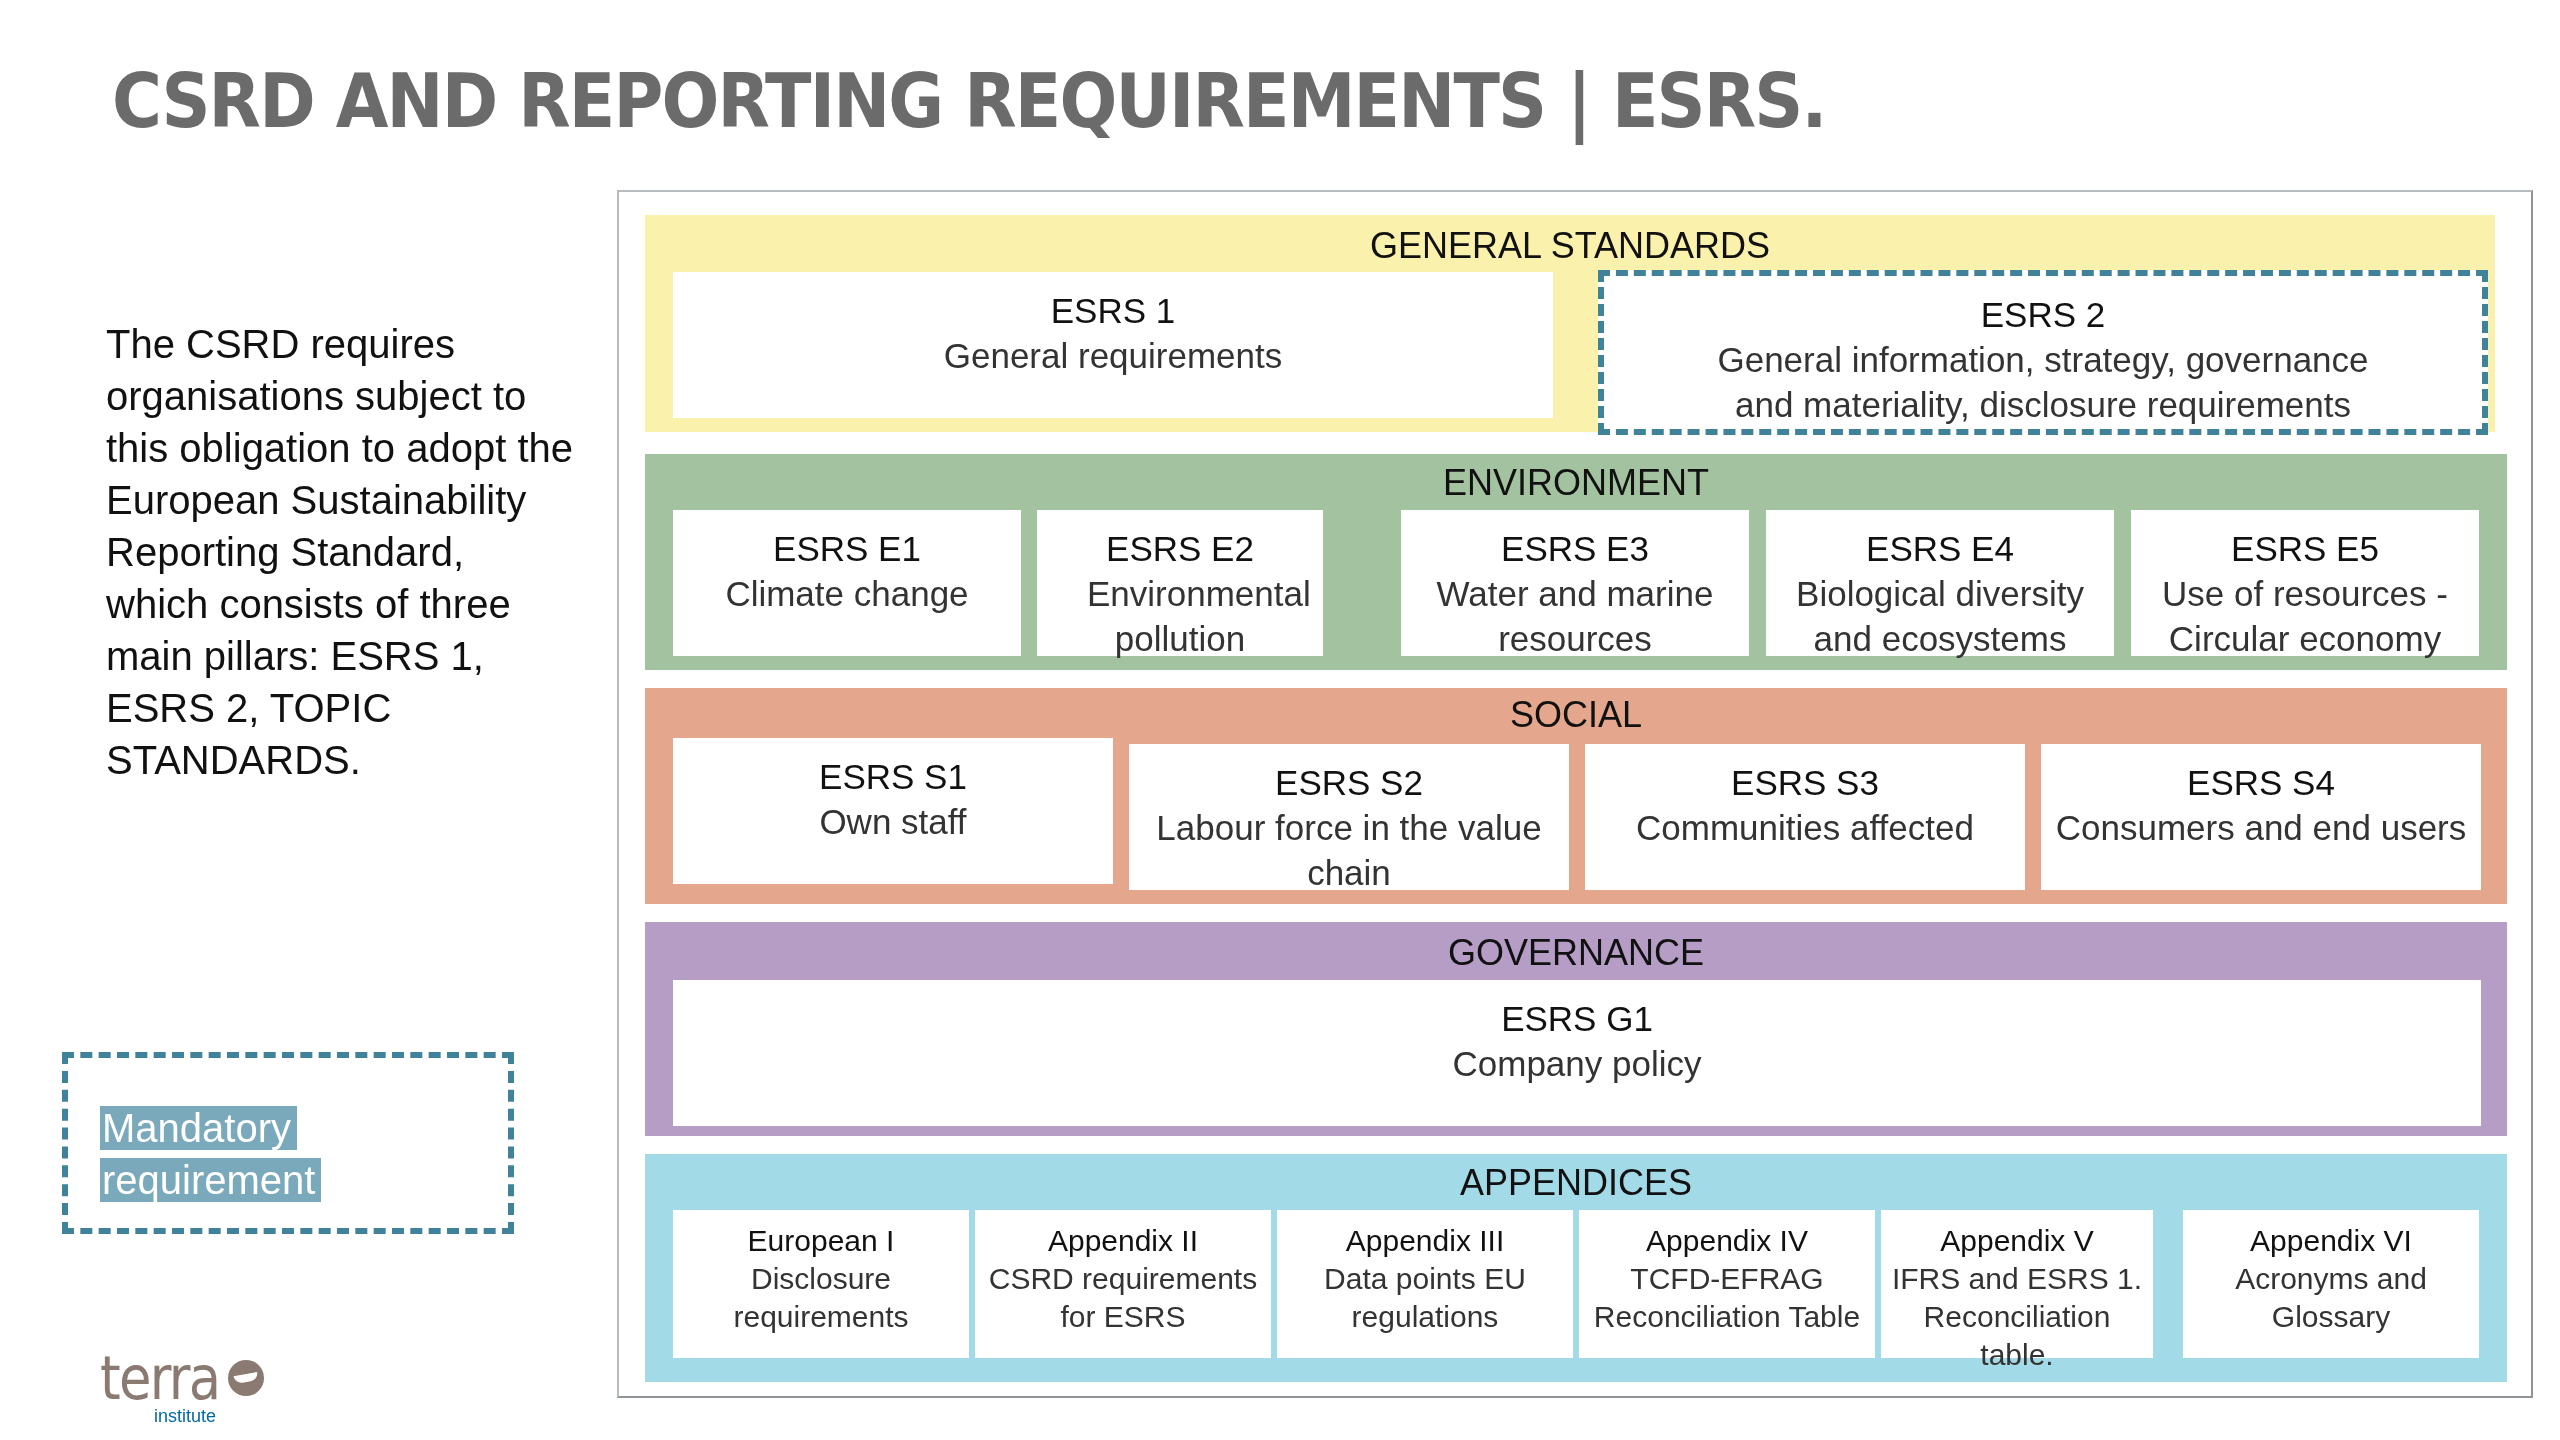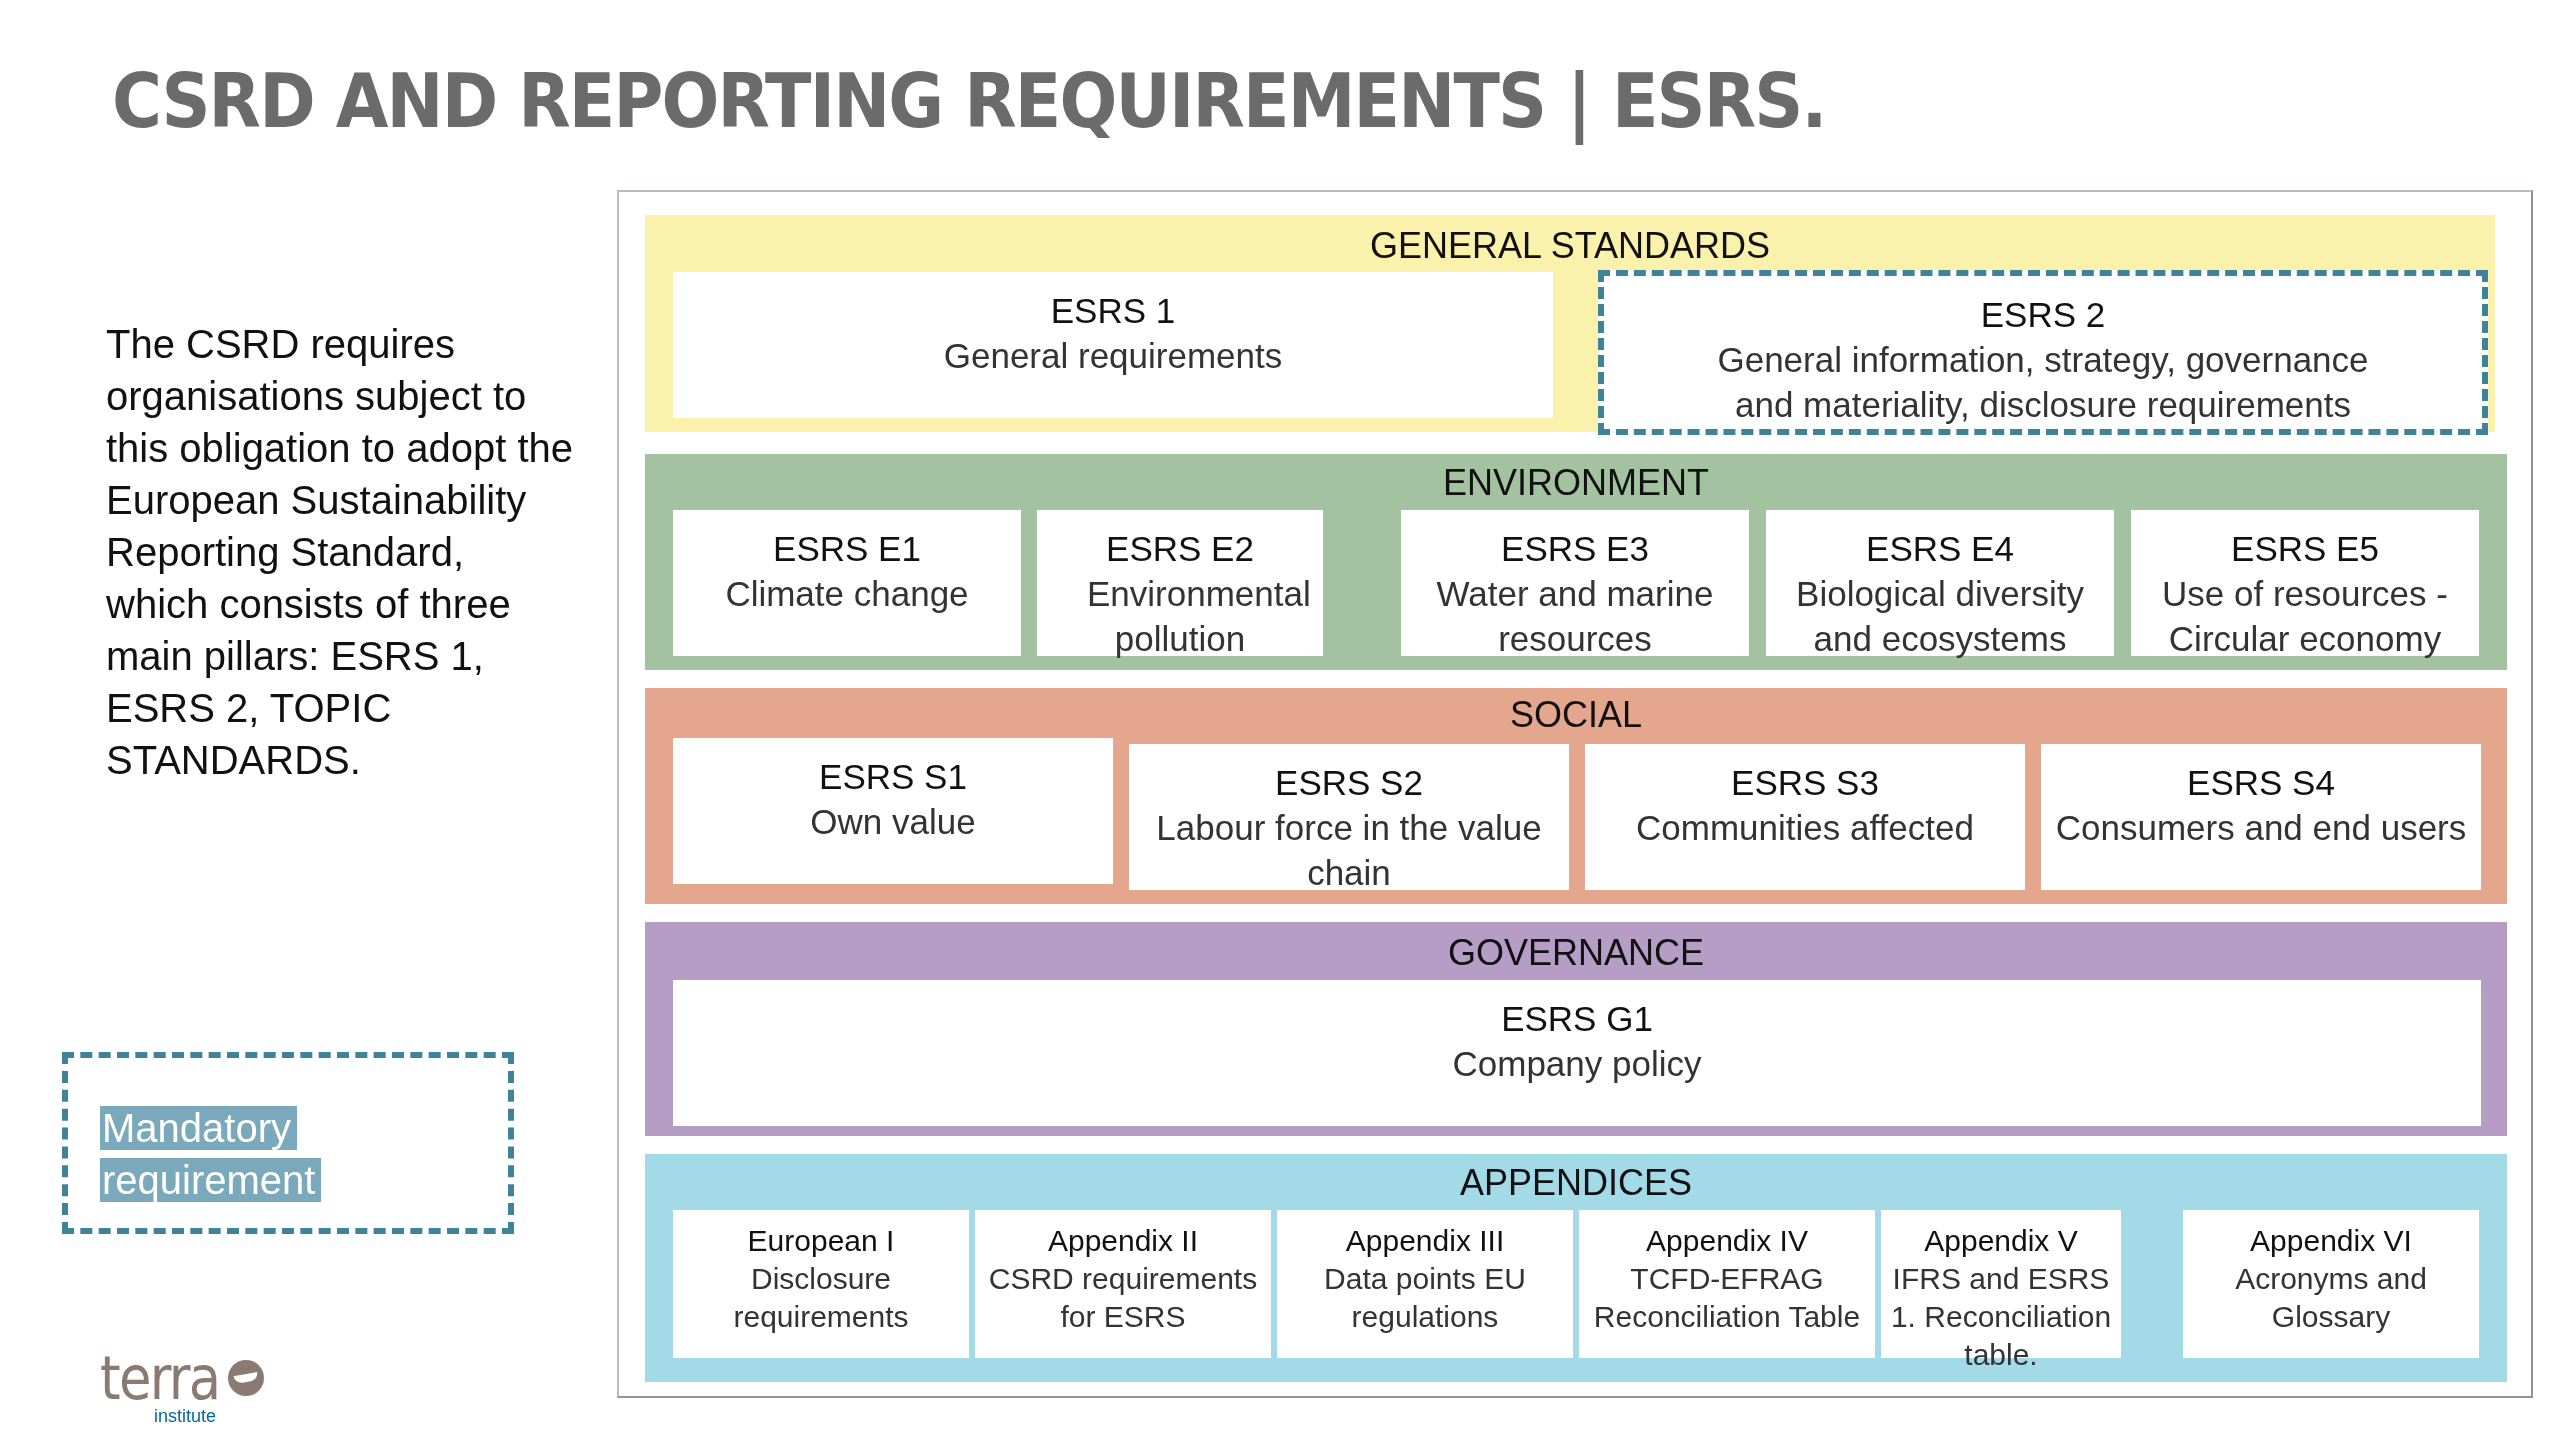--- a/index.html
+++ b/index.html
@@ -122,21 +122,21 @@
   <div class="card" style="left:1486px; top:56px; width:348px; height:146px;">
     <div class="code">ESRS E5</div>
     <div class="desc" style="padding:0 16px;">Use of resources - Circular economy</div>
   </div>
 </div>
 
 <div class="band social">
   <div class="band-title">SOCIAL</div>
   <div class="card" style="left:28px; top:50px; width:440px; height:146px;">
     <div class="code">ESRS S1</div>
-    <div class="desc">Own value</div>
+    <div class="desc">Own staff</div>
   </div>
   <div class="card" style="left:484px; top:56px; width:440px; height:146px;">
     <div class="code">ESRS S2</div>
     <div class="desc" style="padding:0 20px;">Labour force in the value chain</div>
   </div>
   <div class="card" style="left:940px; top:56px; width:440px; height:146px;">
     <div class="code">ESRS S3</div>
     <div class="desc">Communities affected</div>
   </div>
   <div class="card" style="left:1396px; top:56px; width:440px; height:146px;">
@@ -164,21 +164,21 @@
     <div class="desc" style="padding:0 8px;text-align:center;">CSRD requirements for ESRS</div>
   </div>
   <div class="card" style="left:632px; top:56px; width:296px; height:148px;">
     <div class="code">Appendix III</div>
     <div class="desc" style="padding:0 30px;">Data points EU regulations</div>
   </div>
   <div class="card" style="left:934px; top:56px; width:296px; height:148px;">
     <div class="code">Appendix IV</div>
     <div class="desc" style="padding:0 14px;">TCFD-EFRAG Reconciliation Table</div>
   </div>
-  <div class="card" style="left:1236px; top:56px; width:240px; height:148px;">
+  <div class="card" style="left:1236px; top:56px; width:272px; height:148px;">
     <div class="code">Appendix V</div>
     <div class="desc" style="padding:0 8px;">IFRS and ESRS 1. Reconciliation table.</div>
   </div>
   <div class="card" style="left:1538px; top:56px; width:296px; height:148px;">
     <div class="code">Appendix VI</div>
     <div class="desc" style="padding:0 44px;text-align:center;">Acronyms and Glossary</div>
   </div>
 </div>
 
 </body></html>

